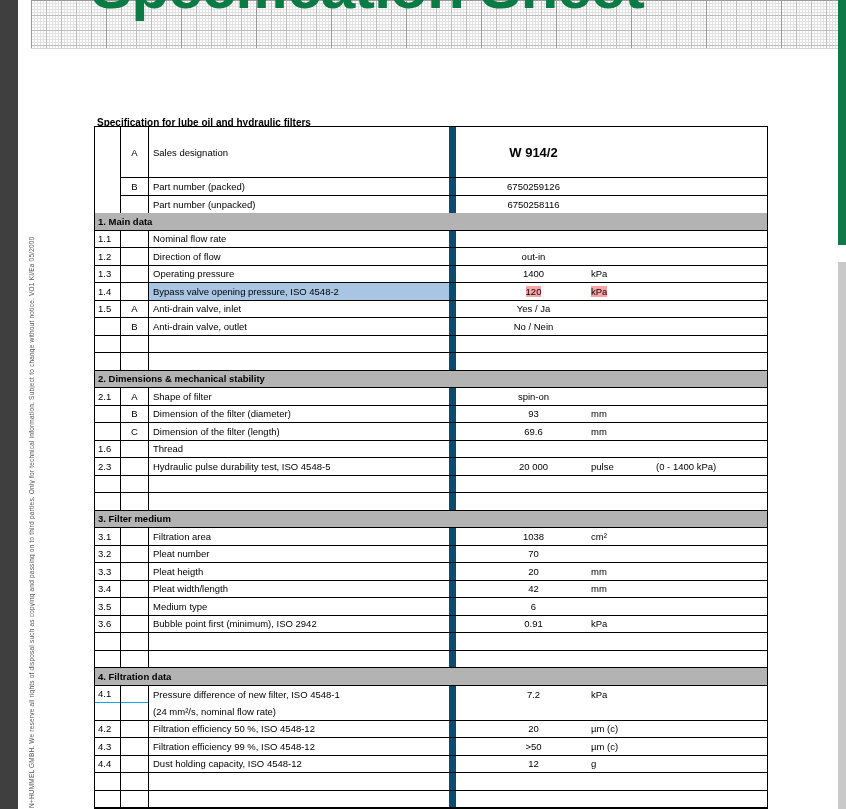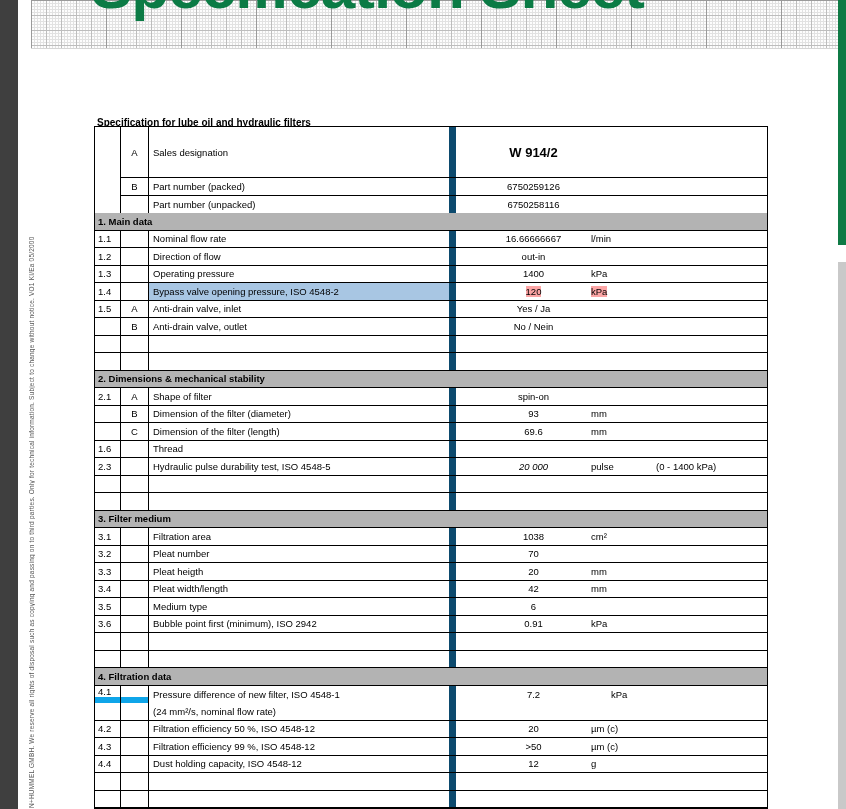--- a/index.html
+++ b/index.html
@@ -63,26 +63,26 @@
   .hl-txt{background:#fca5a5;}
   
   .hblock{display:flex;height:86px;box-sizing:border-box;}
   .hnum{width:26px;border-right:1px solid #000;box-sizing:border-box;}
   .hrows{flex:1;display:flex;flex-direction:column;}
   .hrows .trow:last-child{border-bottom:none;}
   .hblock + .trow, .band{flex-shrink:0;}
   
   .tall2 .cell.num,.tall2 .cell.letter{flex-direction:column;align-items:stretch;padding:0;}
   .half{height:17px;box-sizing:border-box;display:flex;align-items:center;width:100%;}
-  .half.first{border-bottom:6px solid #0ea5e9;}
+  .half.first{border-bottom:1px solid #0ea5e9;}
   .num .half{padding-left:3px;}
   .letter .half{justify-content:center;}
   .tall2 .cell.desc{flex-direction:column;align-items:flex-start;justify-content:flex-start;}
   .dline{height:17px;line-height:17px;}
-  .tall2 .cell.varea{align-items:flex-start;gap:20px;}
+  .tall2 .cell.varea{align-items:flex-start;}
   .tall2 .varea .vspan,.tall2 .varea .uspan,.tall2 .varea .espan{line-height:17px;}
 </style>
 </head>
 <body>
 
 <div class="left-strip"></div>
 
 <div class="side-note">N+HUMMEL GMBH. We reserve all rights of disposal such as copying and passing on to third parties. Only for technical information. Subject to change without notice. VO1 KI/Ea 05/2000</div>
 
 <div class="graph">
@@ -124,25 +124,20 @@
   </div>
 
   <div id="tbody">
       <div class="trow band">
         <div class="" style="display: inline;">1. Main data</div>
       </div>
       <div class="trow">
         <div class="cell num">1.1</div>
         <div class="cell letter"></div>
         <div class="cell desc">Nominal flow rate</div>
-        <div class="cell varea">
-          <div class="vspan"><div class="" style="display: inline;">16.66666667</div></div>
-          <div class="uspan"><div class="" style="display: inline;">l/min</div></div>
-          <div class="espan"></div>
-        </div>
       </div>
       <div class="trow">
         <div class="cell num">1.2</div>
         <div class="cell letter"></div>
         <div class="cell desc">Direction of flow</div>
         <div class="cell varea">
           <div class="vspan"><div class="" style="display: inline;">out-in</div></div>
           <div class="uspan"></div>
           <div class="espan"></div>
         </div>
@@ -243,21 +238,21 @@
       <div class="trow">
         <div class="cell num">1.6</div>
         <div class="cell letter"></div>
         <div class="cell desc">Thread</div>
       </div>
       <div class="trow">
         <div class="cell num">2.3</div>
         <div class="cell letter"></div>
         <div class="cell desc">Hydraulic pulse durability test, ISO 4548-5</div>
         <div class="cell varea">
-          <div class="vspan"><div class="" style="display: inline; font-style: italic;">20 000</div></div>
+          <div class="vspan"><div class="" style="display: inline;">20 000</div></div>
           <div class="uspan"><div class="" style="display: inline;">pulse</div></div>
           <div class="espan">(0 - 1400 kPa)</div>
         </div>
       </div>
       <div class="trow">
         <div class="cell num"></div>
         <div class="cell letter"></div>
         <div class="cell desc"></div>
         <div class="cell varea">
           <div class="vspan"></div>

